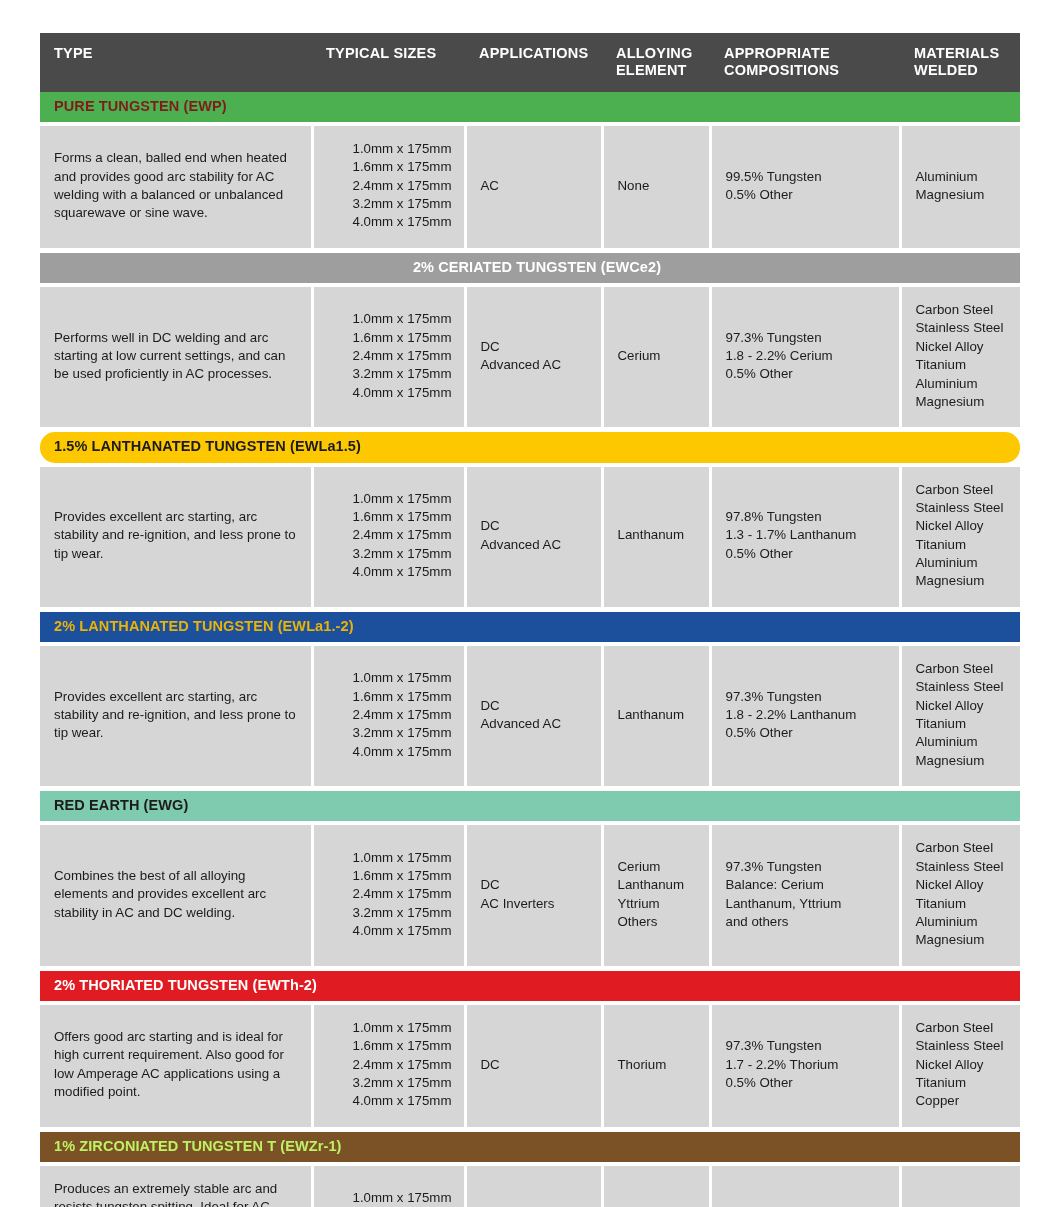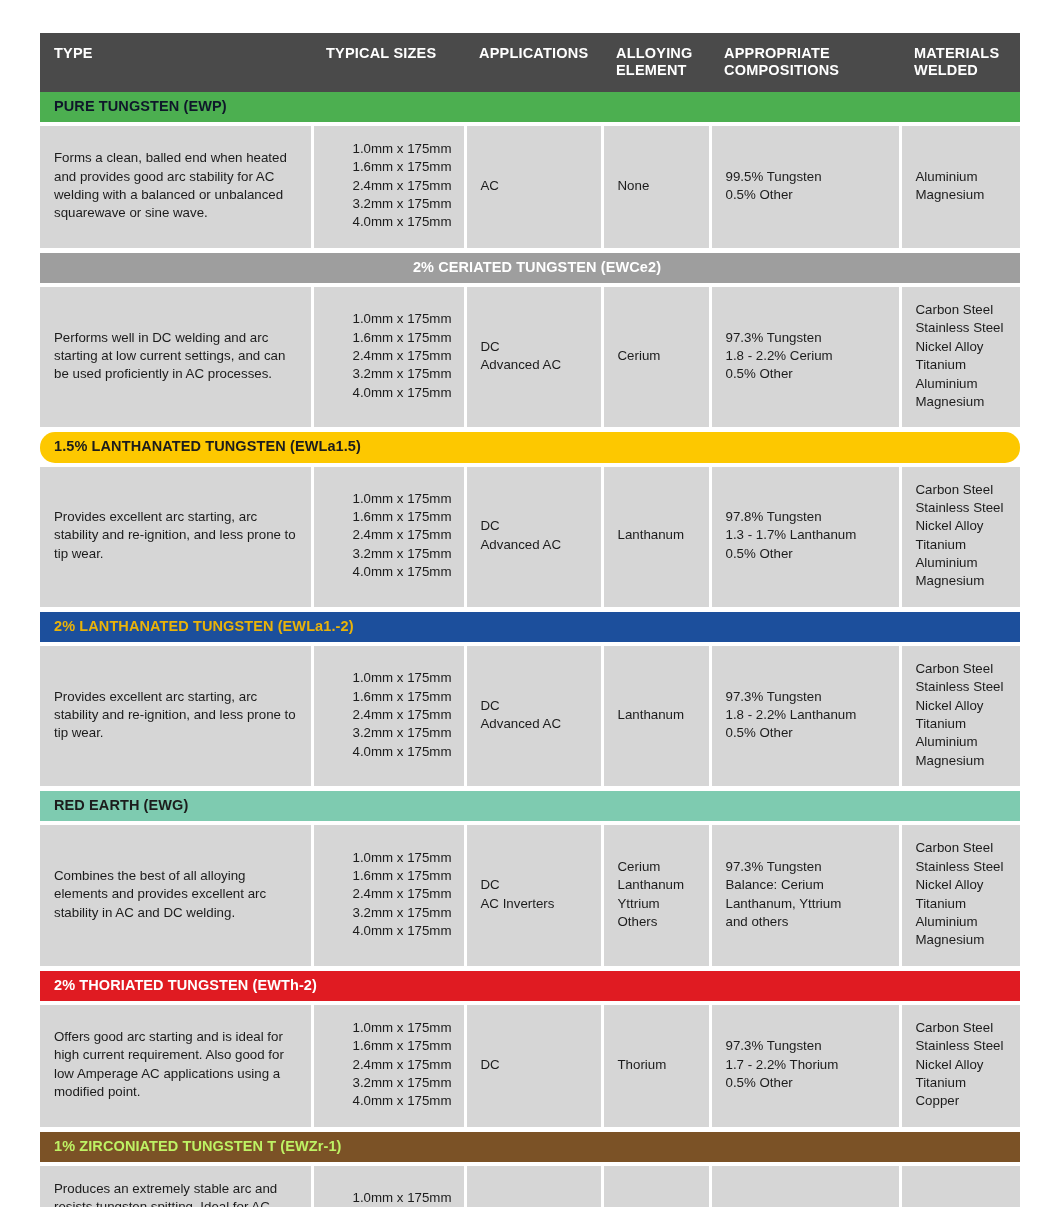--- a/index.html
+++ b/index.html
@@ -116,21 +116,21 @@
           <th>TYPICAL SIZES</th>
           <th>APPLICATIONS</th>
           <th>ALLOYING ELEMENT</th>
           <th>APPROPRIATE COMPOSITIONS</th>
           <th>MATERIALS WELDED</th>
         </tr>
       </thead>
       <tbody>
 
         <tr class="band">
-          <td colspan="6" style="background:#4caf50;color:#0f172a;">
+          <td colspan="6" style="background:#4caf50;color:#7f1d1d;">
             <span class="band-label">PURE TUNGSTEN (EWP)</span>
           </td>
         </tr>
         <tr class="spacer-thin">
             <td colspan="6"></td>
           </tr>
         <tr class="body">
           <td class="mid">Forms a clean, balled end when heated and provides good arc stability for AC welding with a balanced or unbalanced squarewave or sine wave.</td>
           <td class="sizes mid">1.0mm x 175mm
 1.6mm x 175mm

